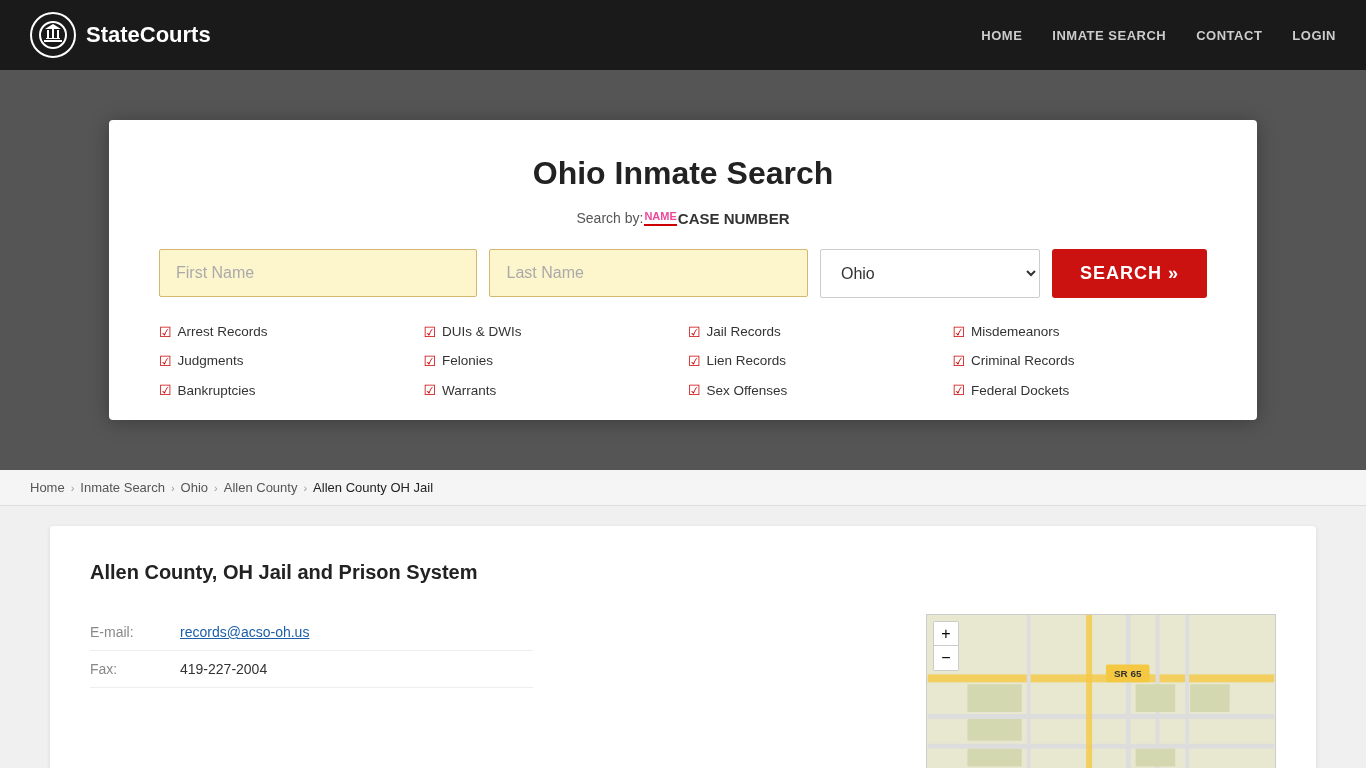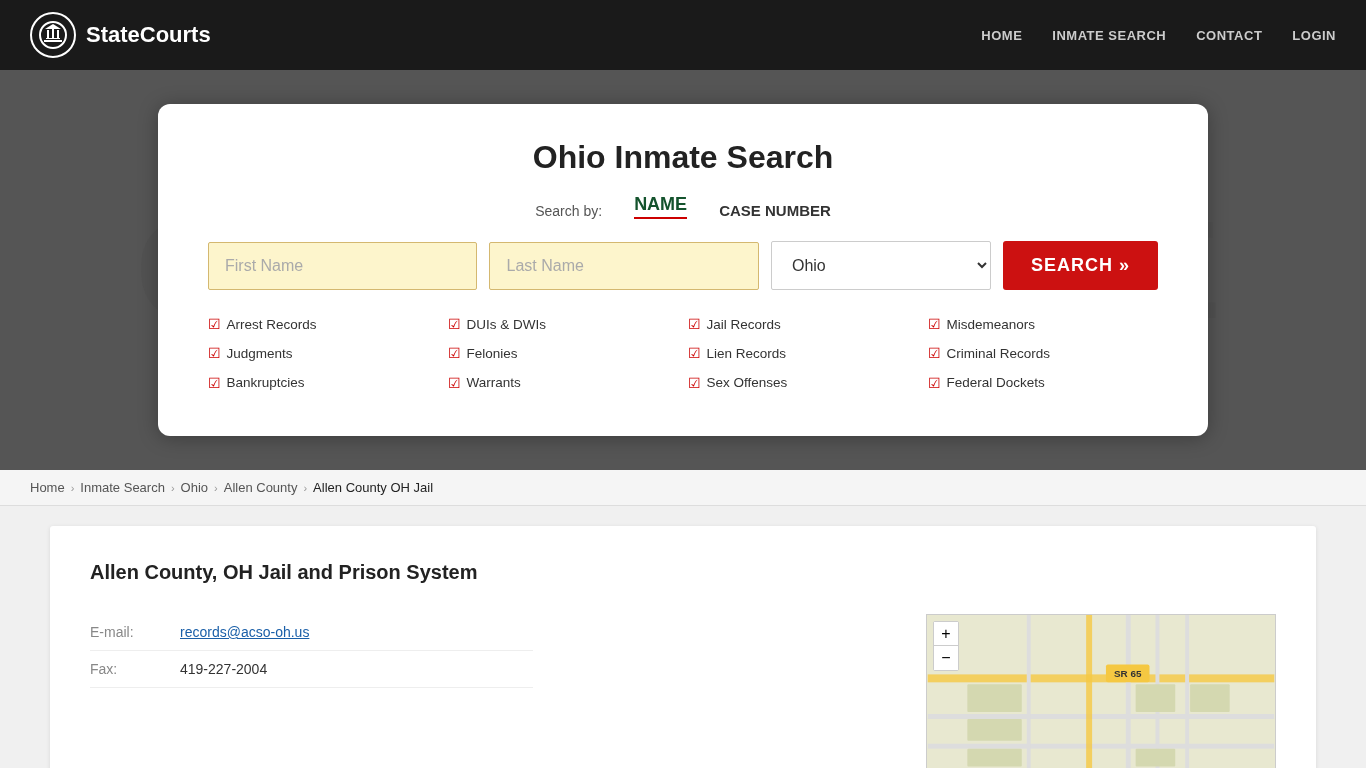--- a/index.html
+++ b/index.html
@@ -70,50 +70,50 @@
       color: rgba(80,80,80,0.6);
       letter-spacing: 10px;
       text-transform: uppercase;
       pointer-events: none;
       overflow: hidden;
       white-space: nowrap;
     }
     
     .search-card {
       background: white;
-      border-radius: 12px;
-      padding: 35px 50px 40px;
-      width: 1050px;
+      border-radius: 4px;
+      padding: 35px 50px 17px;
+      width: 1148px;
       max-width: 95%;
       position: relative;
       z-index: 5;
       box-shadow: 0 2px 20px rgba(0,0,0,0.3);
     }
     .search-card-title {
       text-align: center;
       font-size: 32px;
       font-weight: bold;
       color: #222;
       margin-bottom: 18px;
     }
     .search-by-row {
       display: flex;
-      align-items: flex-end;
+      align-items: center;
       justify-content: center;
-      gap: 32px;
+      gap: 1px;
       margin-bottom: 22px;
     }
     .search-by-label {
       color: #555;
       font-size: 14px;
     }
     .tab-name {
-      font-size: 18px;
-      font-weight: bold;
-      color: #14532d;
+      font-size: 11px;
+      font-weight: bold;
+      color: #ec4899;
       border-bottom: 2px solid #cc0000;
       padding-bottom: 2px;
       cursor: pointer;
     }
     .tab-case {
       font-size: 15px;
       font-weight: bold;
       color: #333;
       cursor: pointer;
     }

